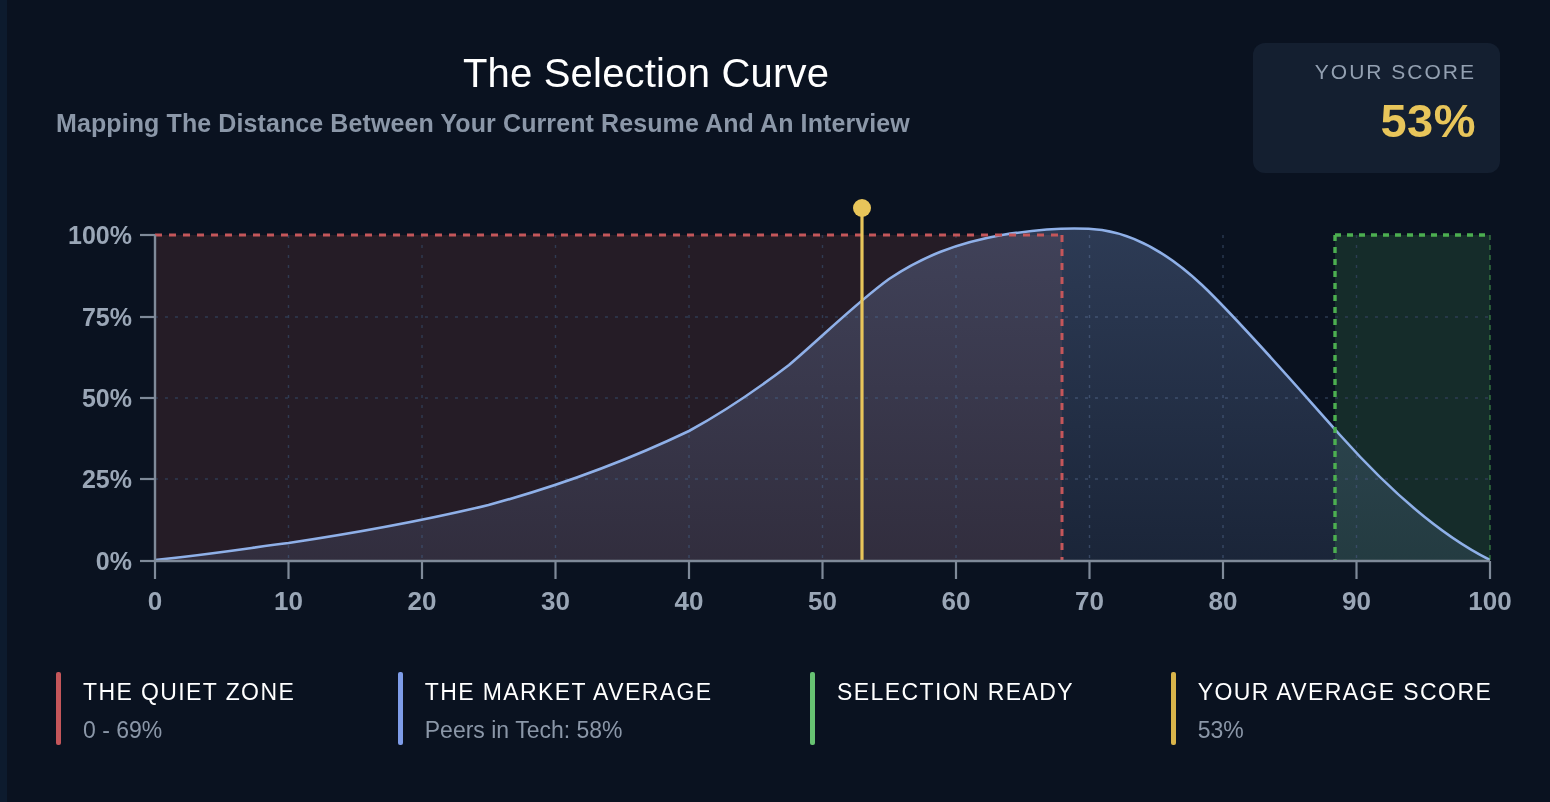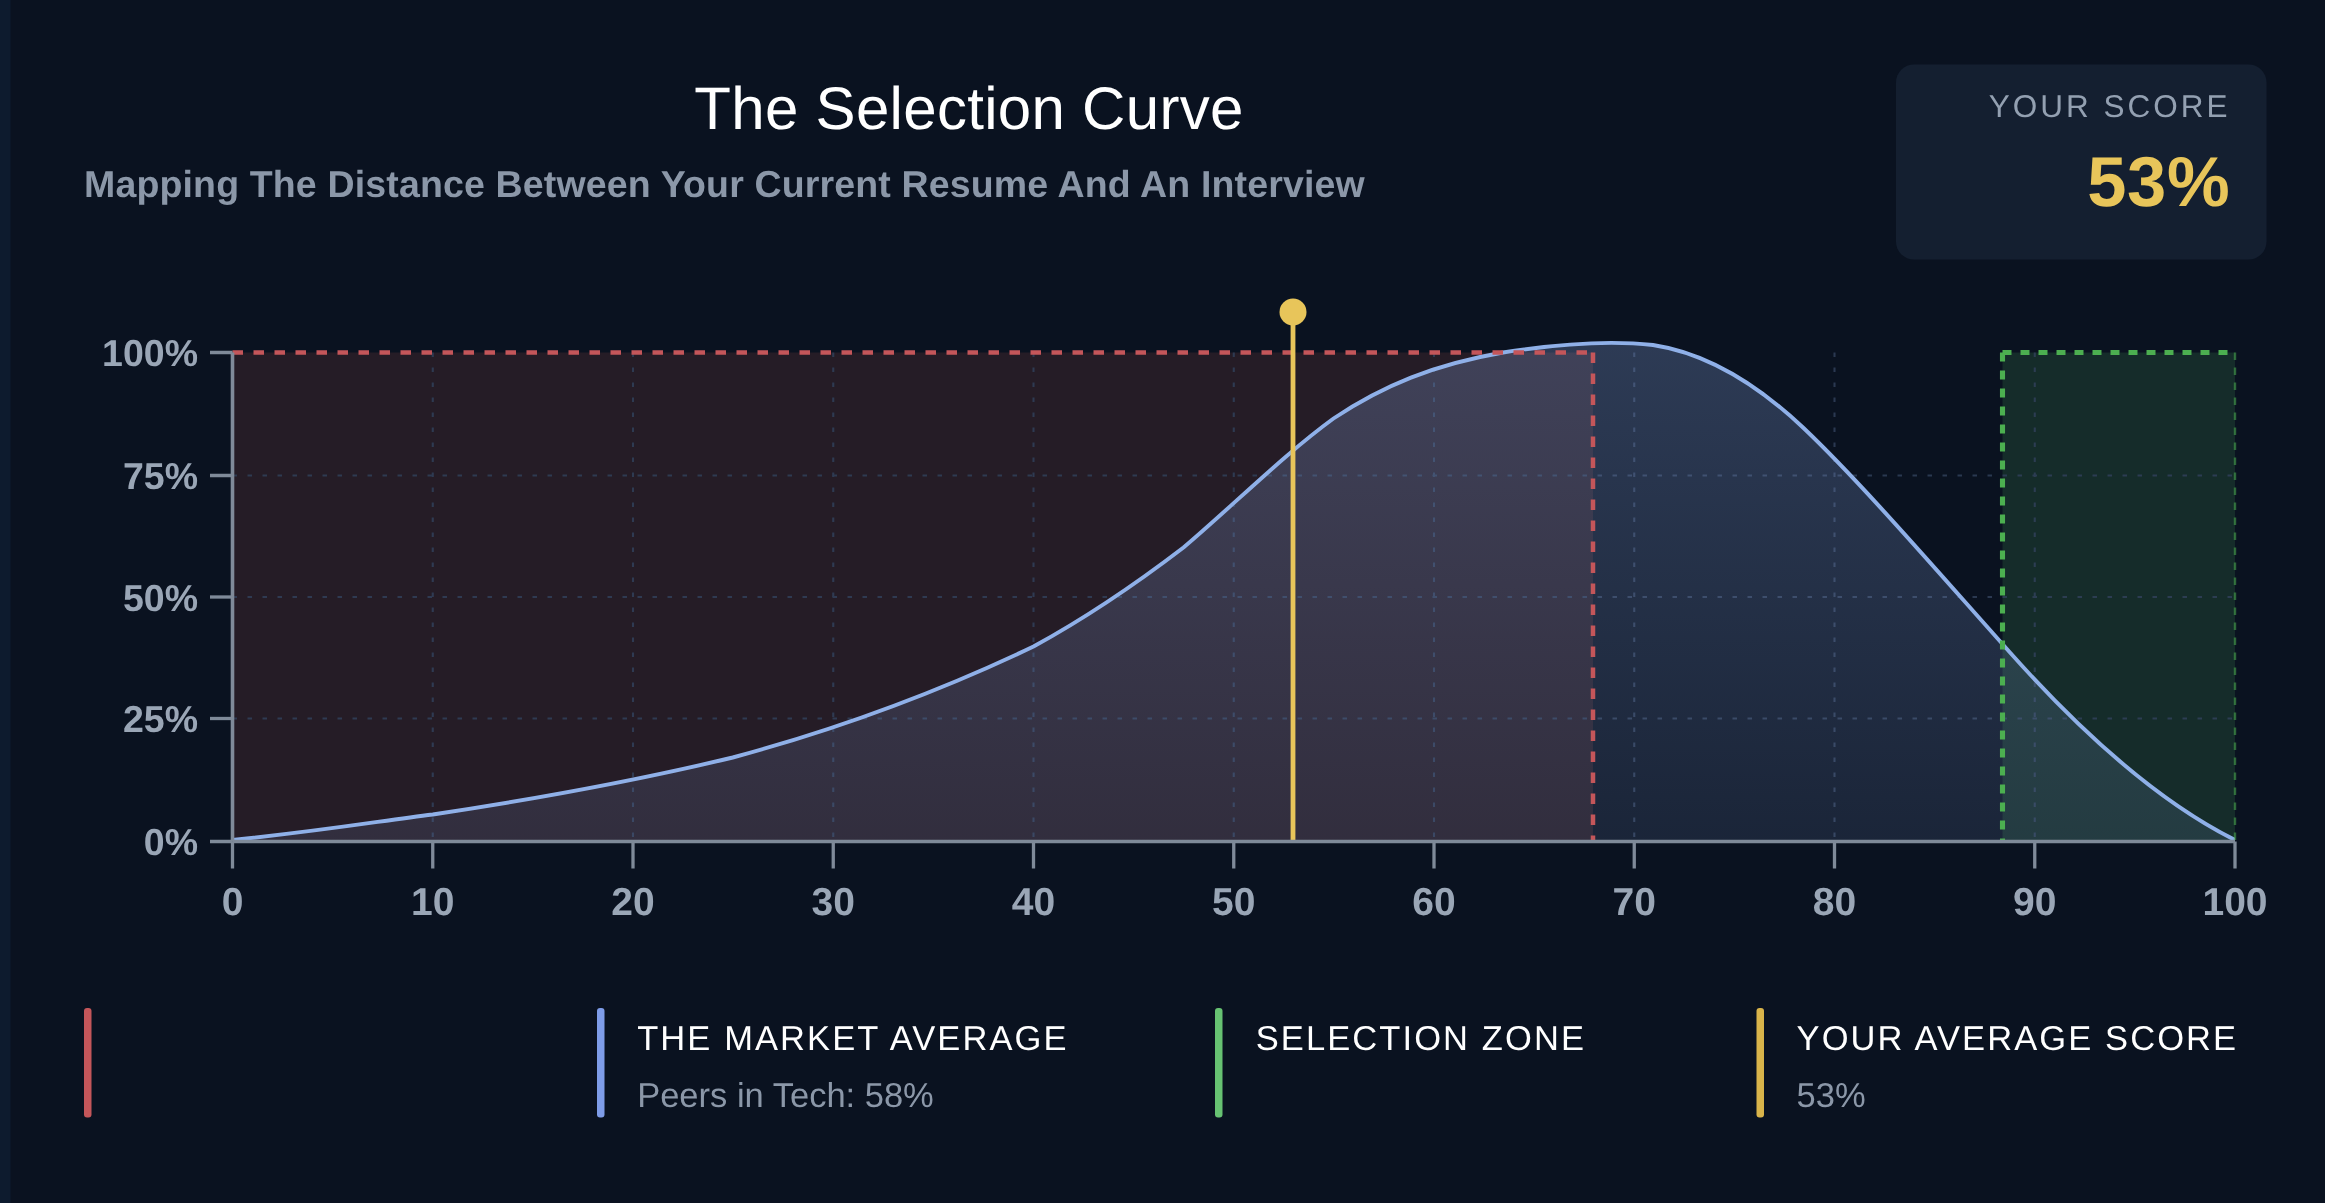--- a/index.html
+++ b/index.html
@@ -57,21 +57,20 @@
     position: absolute;
     left: 1253px;
     top: 43px;
     width: 247px;
     height: 130px;
     background: #141f30;
     border-radius: 12px;
     box-sizing: border-box;
     padding: 18px 24px 0 0;
     text-align: right;
-    margin-left: 11px;
   }
   .score-label {
     font-size: 21px;
     letter-spacing: 2.0px;
     color: #93a0b1;
     font-weight: 400;
     line-height: 1;
   }
   .score-value {
     margin-top: 14px;
@@ -286,34 +285,38 @@
         <text class="xtick-label" x="1356.5" y="425">90</text>
         <text class="xtick-label" x="1490" y="425">100</text>
       </g>
     </svg>
   </div>
 
   <div class="legend">
 
     <div class="legend-item i0">
       <div class="legend-bar" style="background:#c4565a"></div>
+      <div class="legend-text">
+        <div class="legend-title">THE QUIET ZONE</div>
+        <div class="legend-sub">0 - 69%</div>
+      </div>
     </div>
 
     <div class="legend-item i1">
       <div class="legend-bar" style="background:#7e9ce8"></div>
       <div class="legend-text">
         <div class="legend-title">THE MARKET AVERAGE</div>
         <div class="legend-sub">Peers in Tech: 58%</div>
       </div>
     </div>
 
     <div class="legend-item i2">
       <div class="legend-bar" style="background:#67c272"></div>
       <div class="legend-text">
-        <div class="legend-title">SELECTION ZONE</div>
+        <div class="legend-title">SELECTION READY</div>
       </div>
     </div>
 
     <div class="legend-item i3">
       <div class="legend-bar" style="background:#d9b44a"></div>
       <div class="legend-text">
         <div class="legend-title">YOUR AVERAGE SCORE</div>
         <div class="legend-sub">53%</div>
       </div>
     </div>

